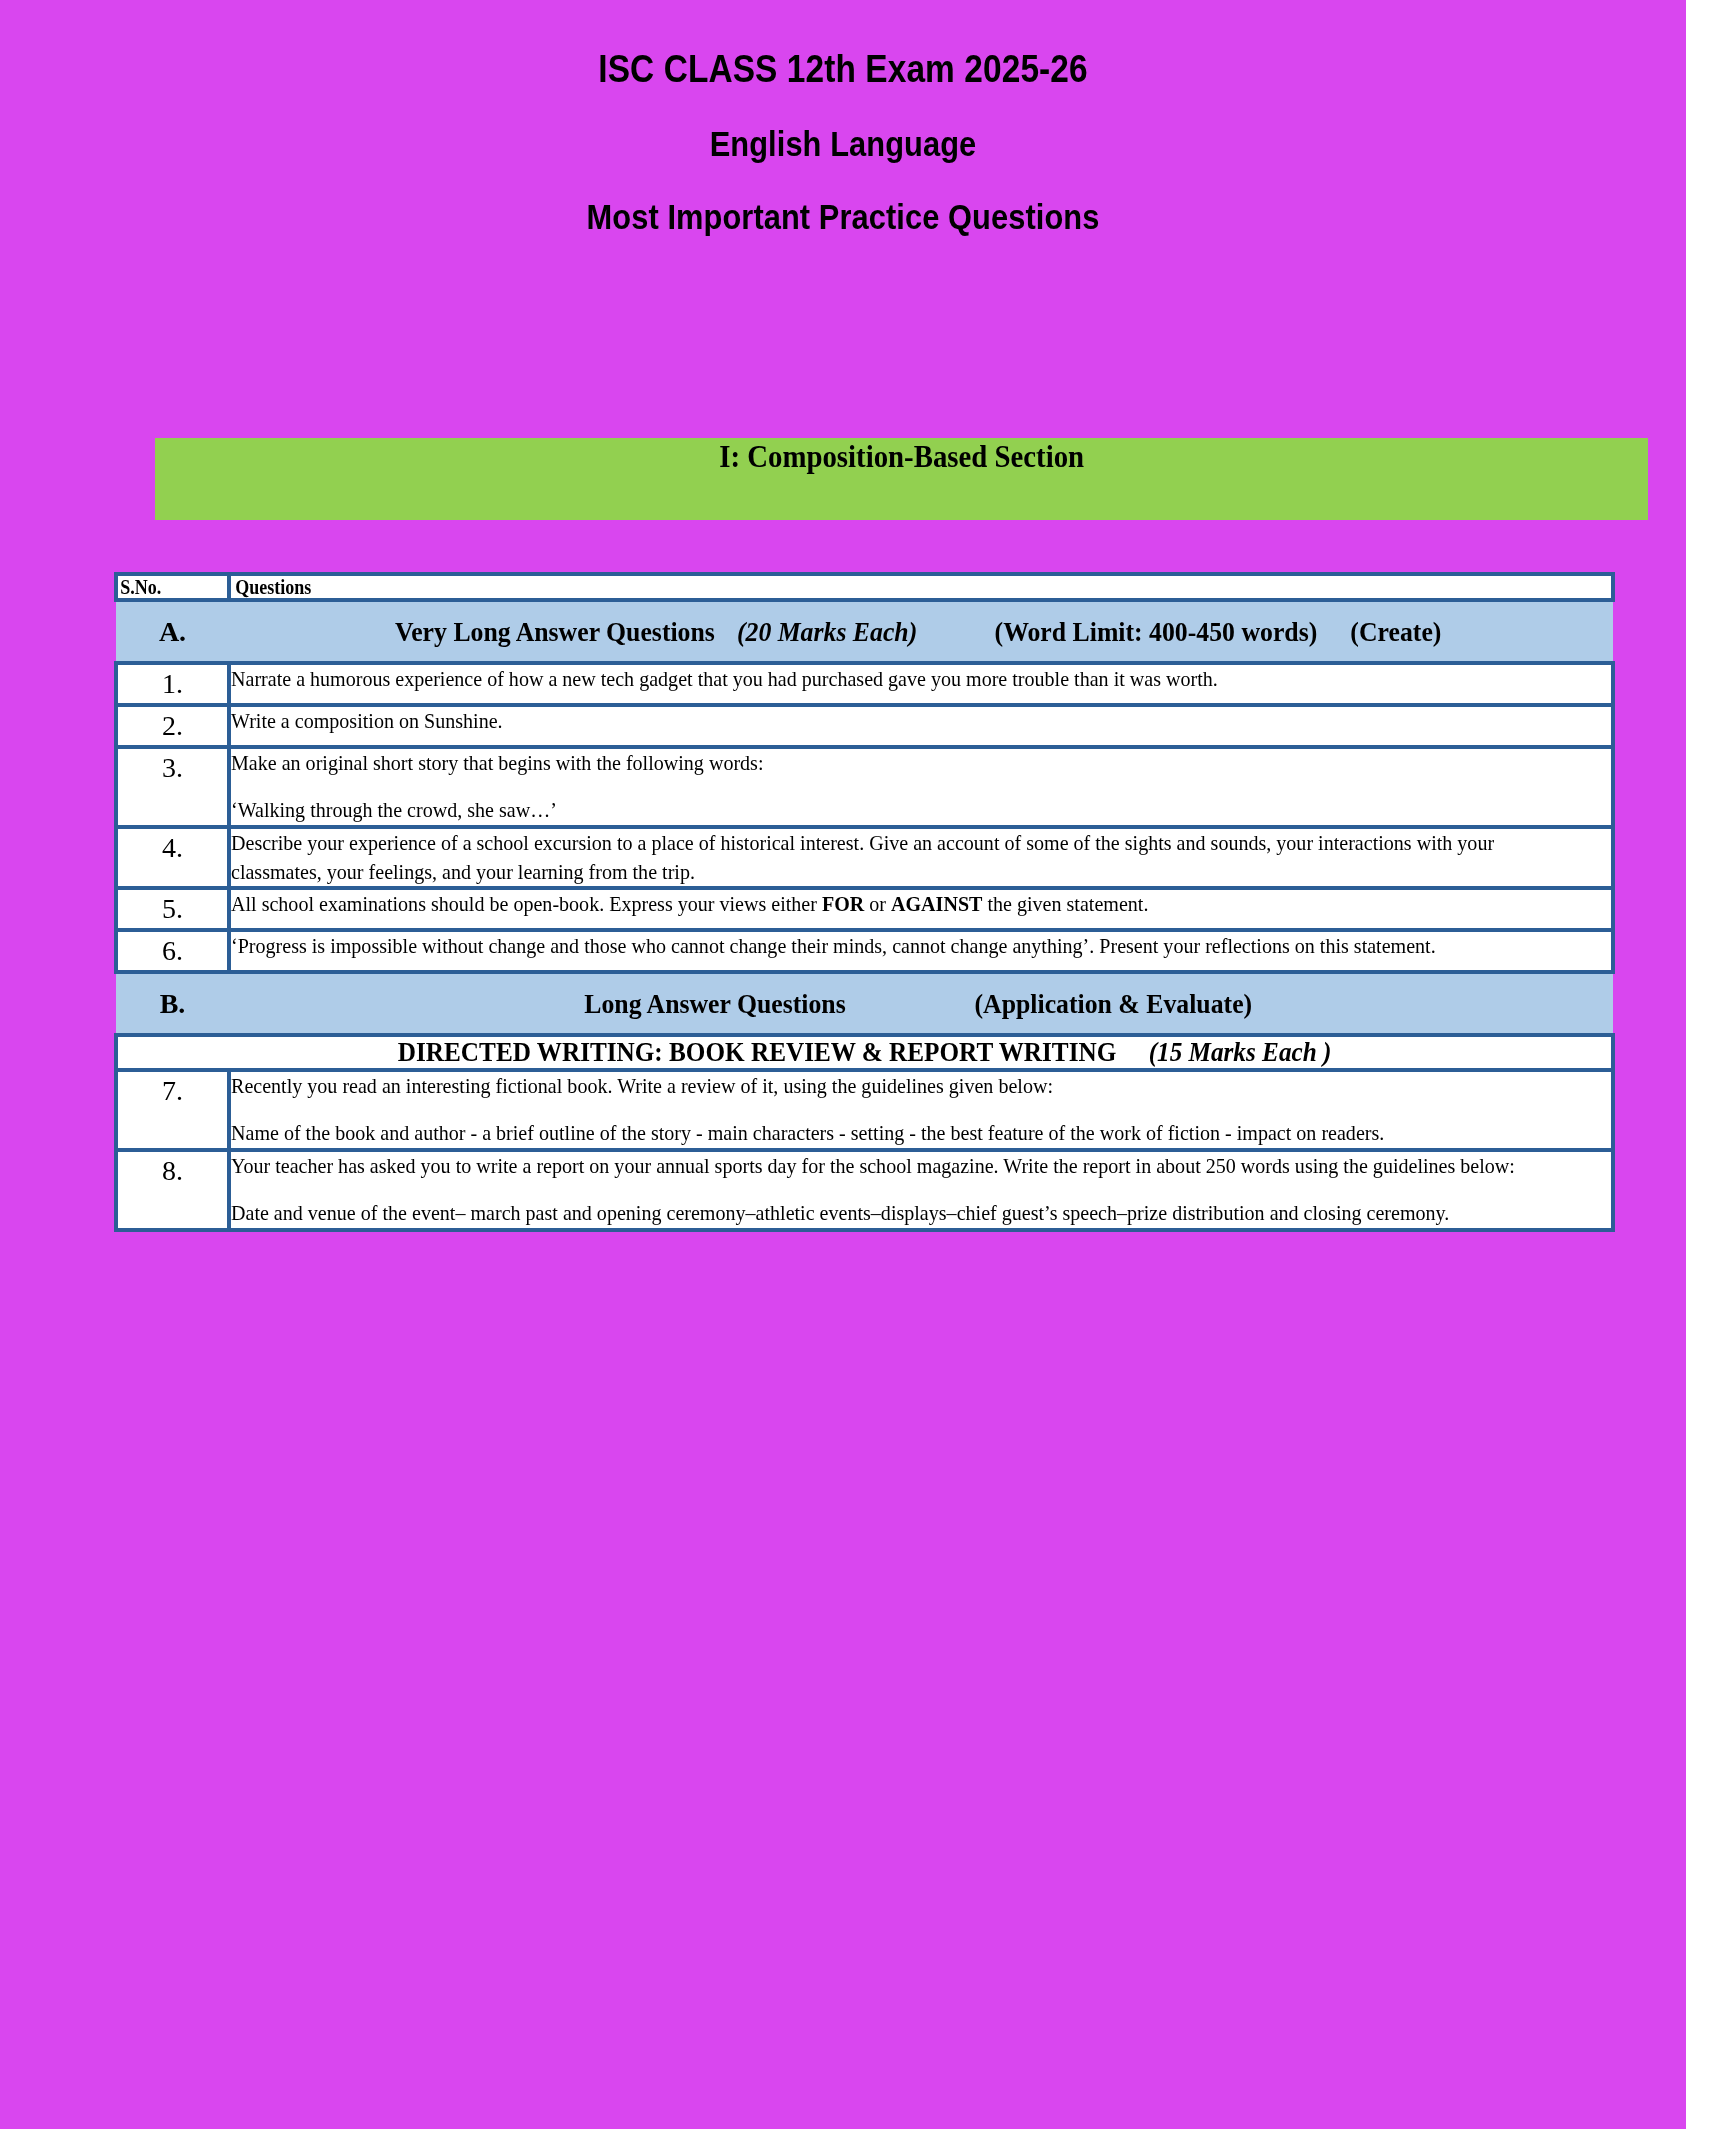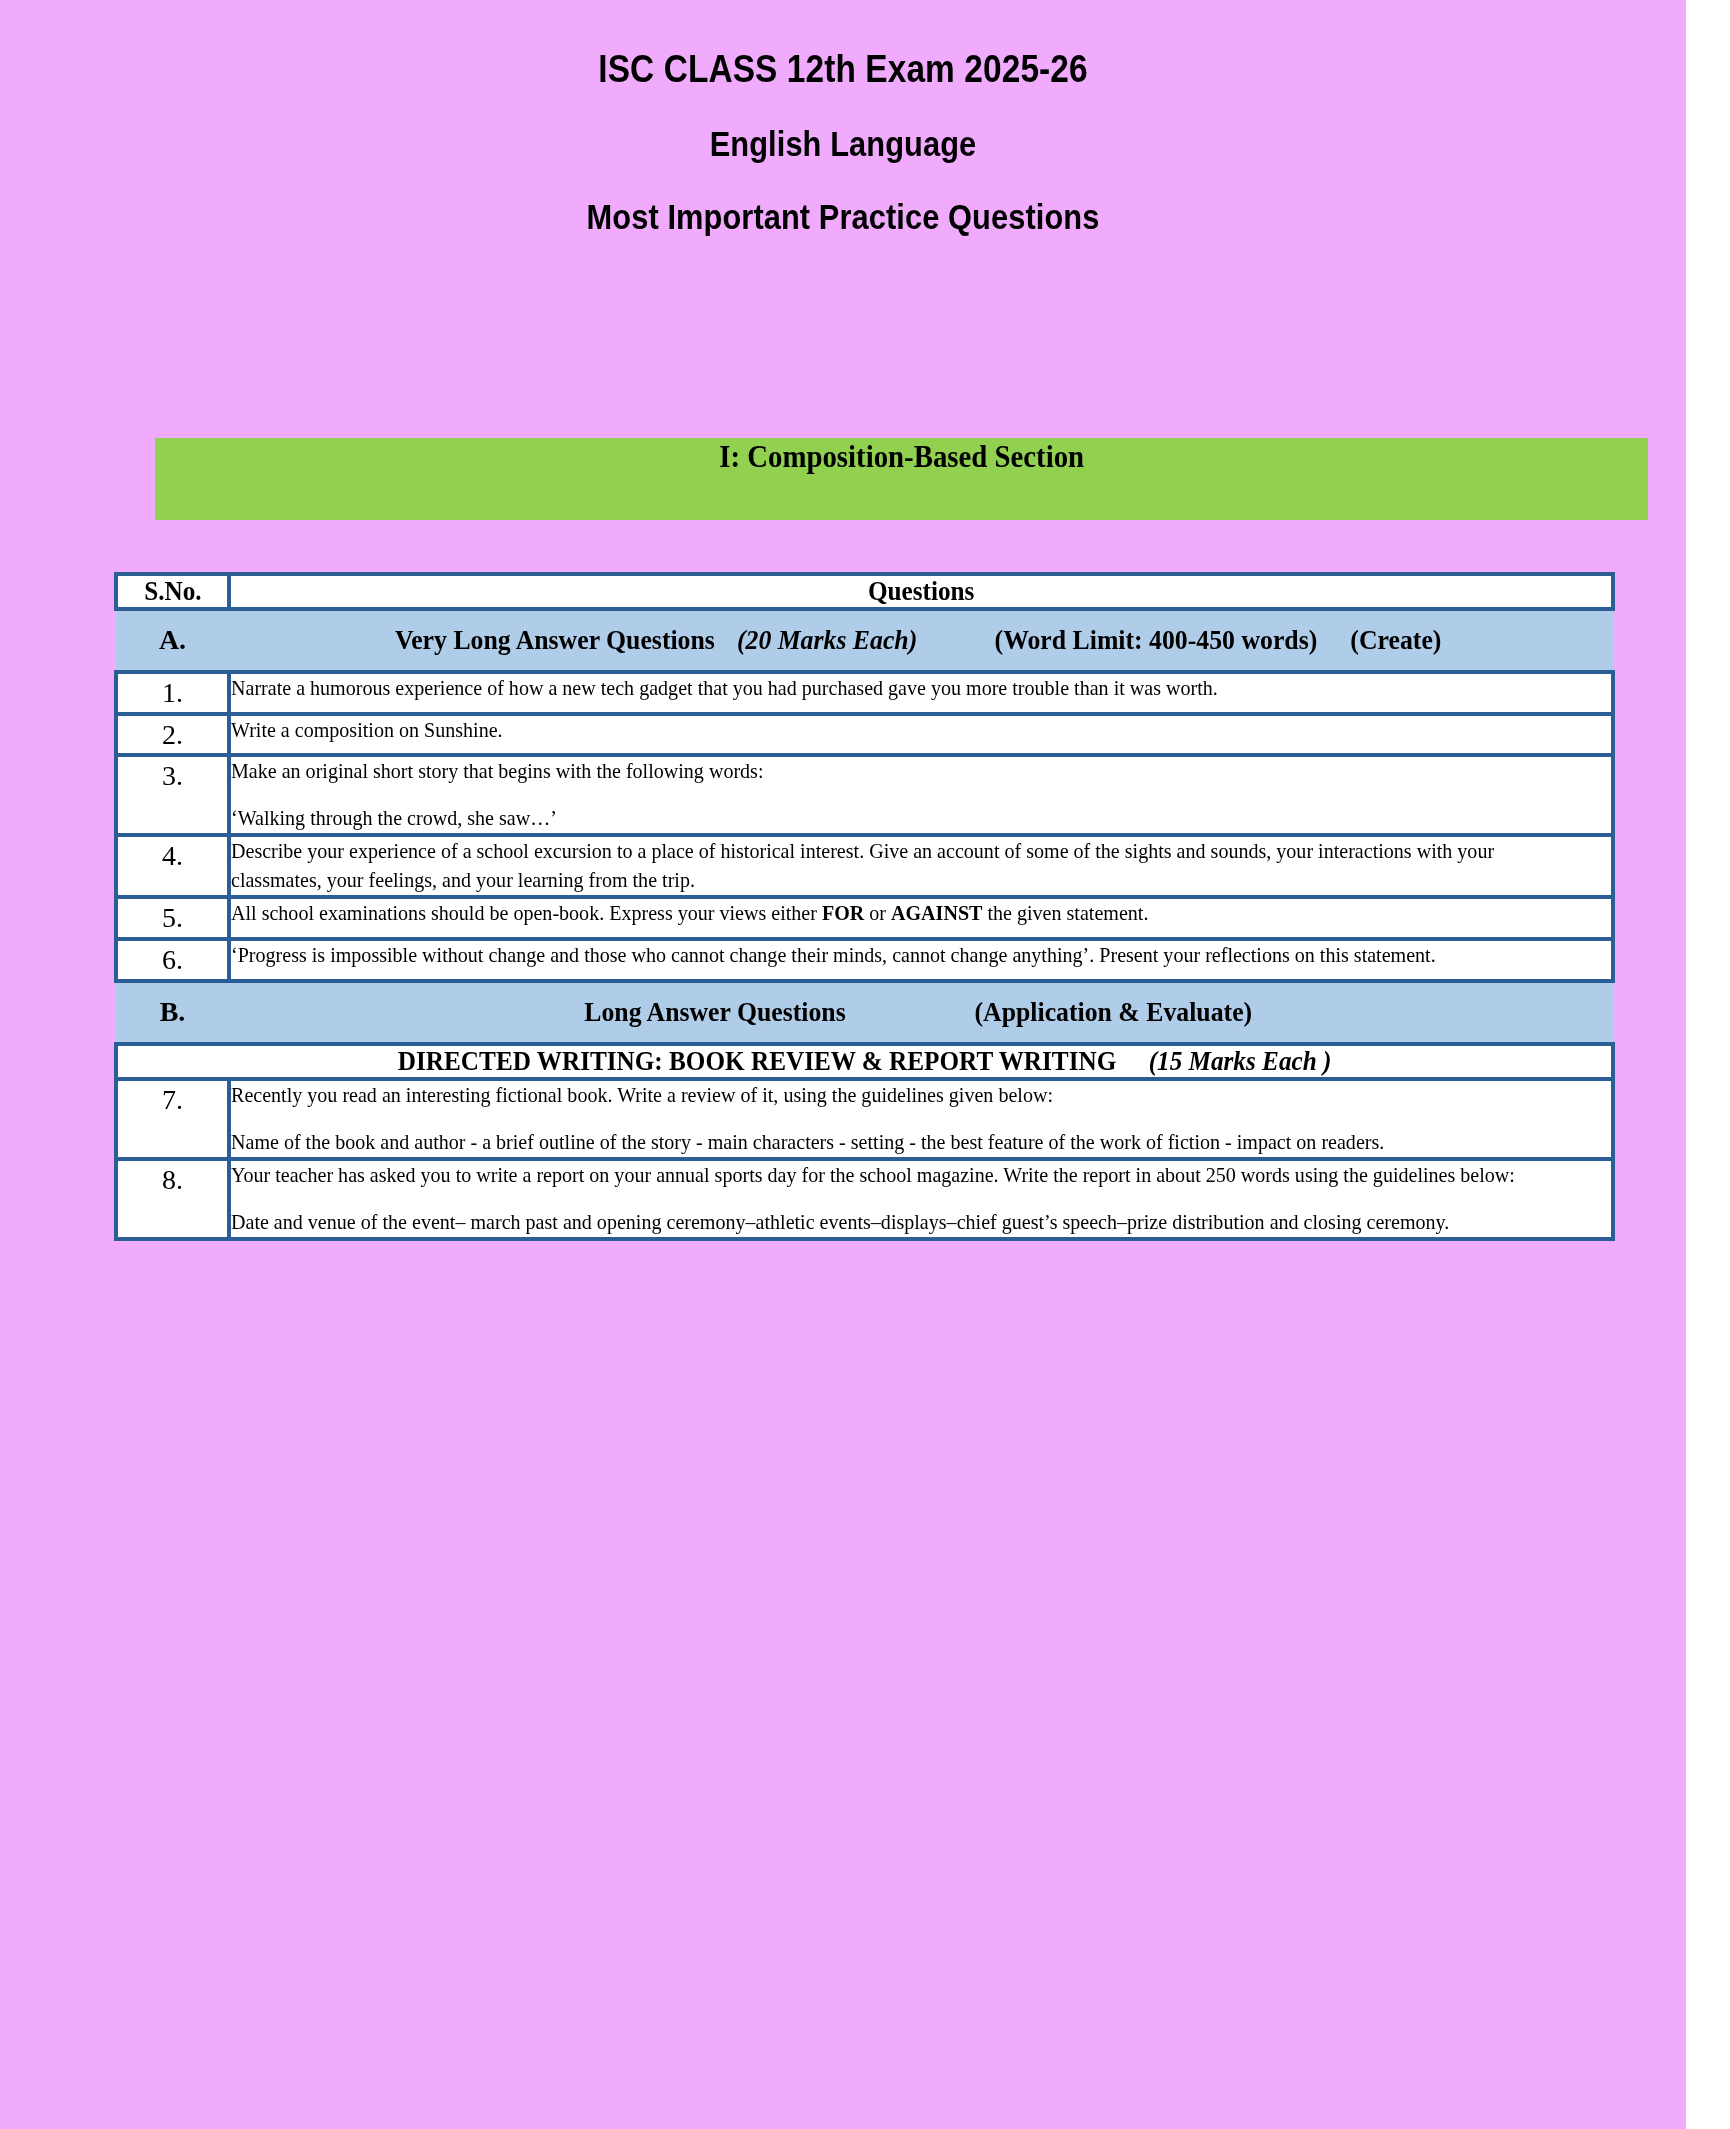--- a/index.html
+++ b/index.html
@@ -15,21 +15,21 @@
     overflow: hidden;
     font-family: "Liberation Serif", "DejaVu Serif", serif;
     color: #000000;
     -webkit-font-smoothing: antialiased;
   }
 
   .page {
     position: relative;
     width: 1686px;
     height: 2129px;
-    background: #f0abfc;
+    background: #d946ef;
     box-sizing: border-box;
   }
 
   
   .doc-heading-block {
     padding-top: 50px;
     text-align: center;
   }
 
   .doc-title,
@@ -106,23 +106,22 @@
 
   .q-table td {
     border: 4.2px solid #2C5E96;
     vertical-align: top;
     padding: 0;
     background: #ffffff;
   }
 
   
   .th-cell {
-    text-align: center;
-    font-weight: bold;
-    font-size: 28px;
+    font-weight: bold;
+    font-size: 20px;
     line-height: 1.1;
     padding: 19.5px 7px 24px 7px;
   }
   .th-cell .inner {
     display: inline-block;
     transform: scaleX(0.90);
     transform-origin: center center;
   }
 
   

